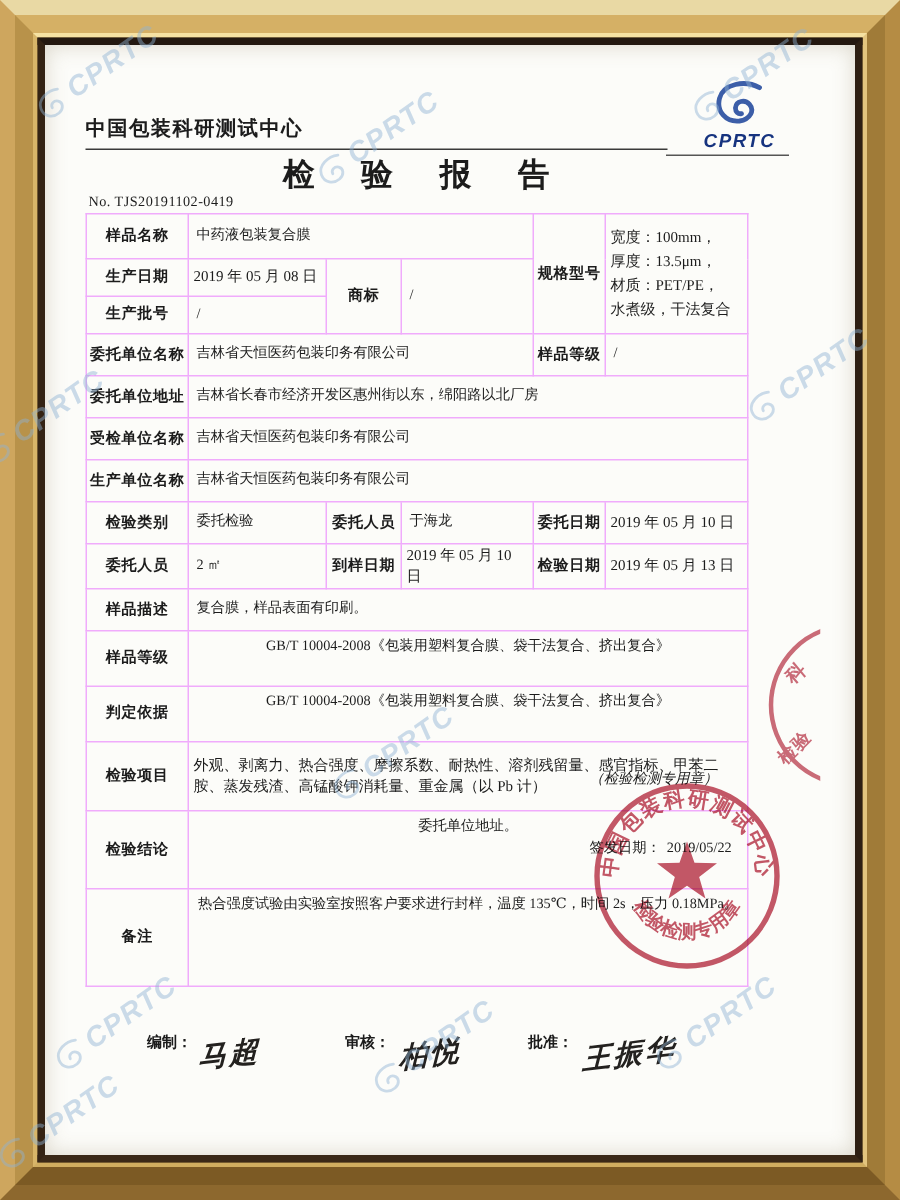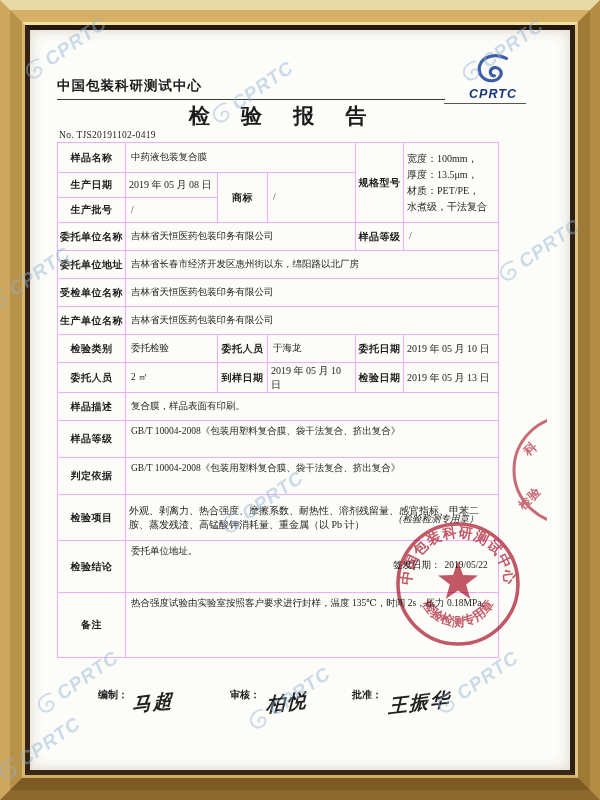--- a/index.html
+++ b/index.html
@@ -30,21 +30,21 @@
   .logo-rule{position:absolute;left:444px;top:103px;width:82px;height:1.2px;background:#555;}
   .doc-title{position:absolute;left:57px;top:102px;width:441px;text-align:center;
       font-size:21px;font-weight:bold;letter-spacing:13px;text-indent:13px;}
   .report-no{position:absolute;left:59px;top:130px;font-size:9.5px;letter-spacing:.3px;}
   
   table.report{position:absolute;left:57px;top:142px;width:441px;border-collapse:collapse;
       table-layout:fixed;border:1.5px solid #222;}
   td{border:1px solid #f0abfc;padding:1px 5px;font-size:9.5px;line-height:1.35;
       overflow:hidden;vertical-align:middle;}
   td.lbl{font-weight:bold;text-align:center;font-size:10px;padding:1px 2px;letter-spacing:.5px;}
-  td.vtop{vertical-align:top;padding-top:4px;}
+  td.vtop{vertical-align:top;padding-top:4px;text-align:center;}
   td.sm{font-size:10px;letter-spacing:0;padding:1px 3px;}
   .spec div{line-height:1.6;}
   .conclusion-cell{position:relative;}
   
   .seal-caption{position:absolute;left:393px;top:513px;font-size:9.5px;font-style:italic;}
   .issue-line{position:absolute;left:393px;top:559px;font-size:9.5px;}
   .issue-line .dt{margin-left:4px;text-align:center;}
   
   .stamp{position:absolute;left:390px;top:516px;opacity:.85;mix-blend-mode:multiply;}
   .side-stamp{position:absolute;left:505px;top:412px;width:42px;height:120px;overflow:hidden;

